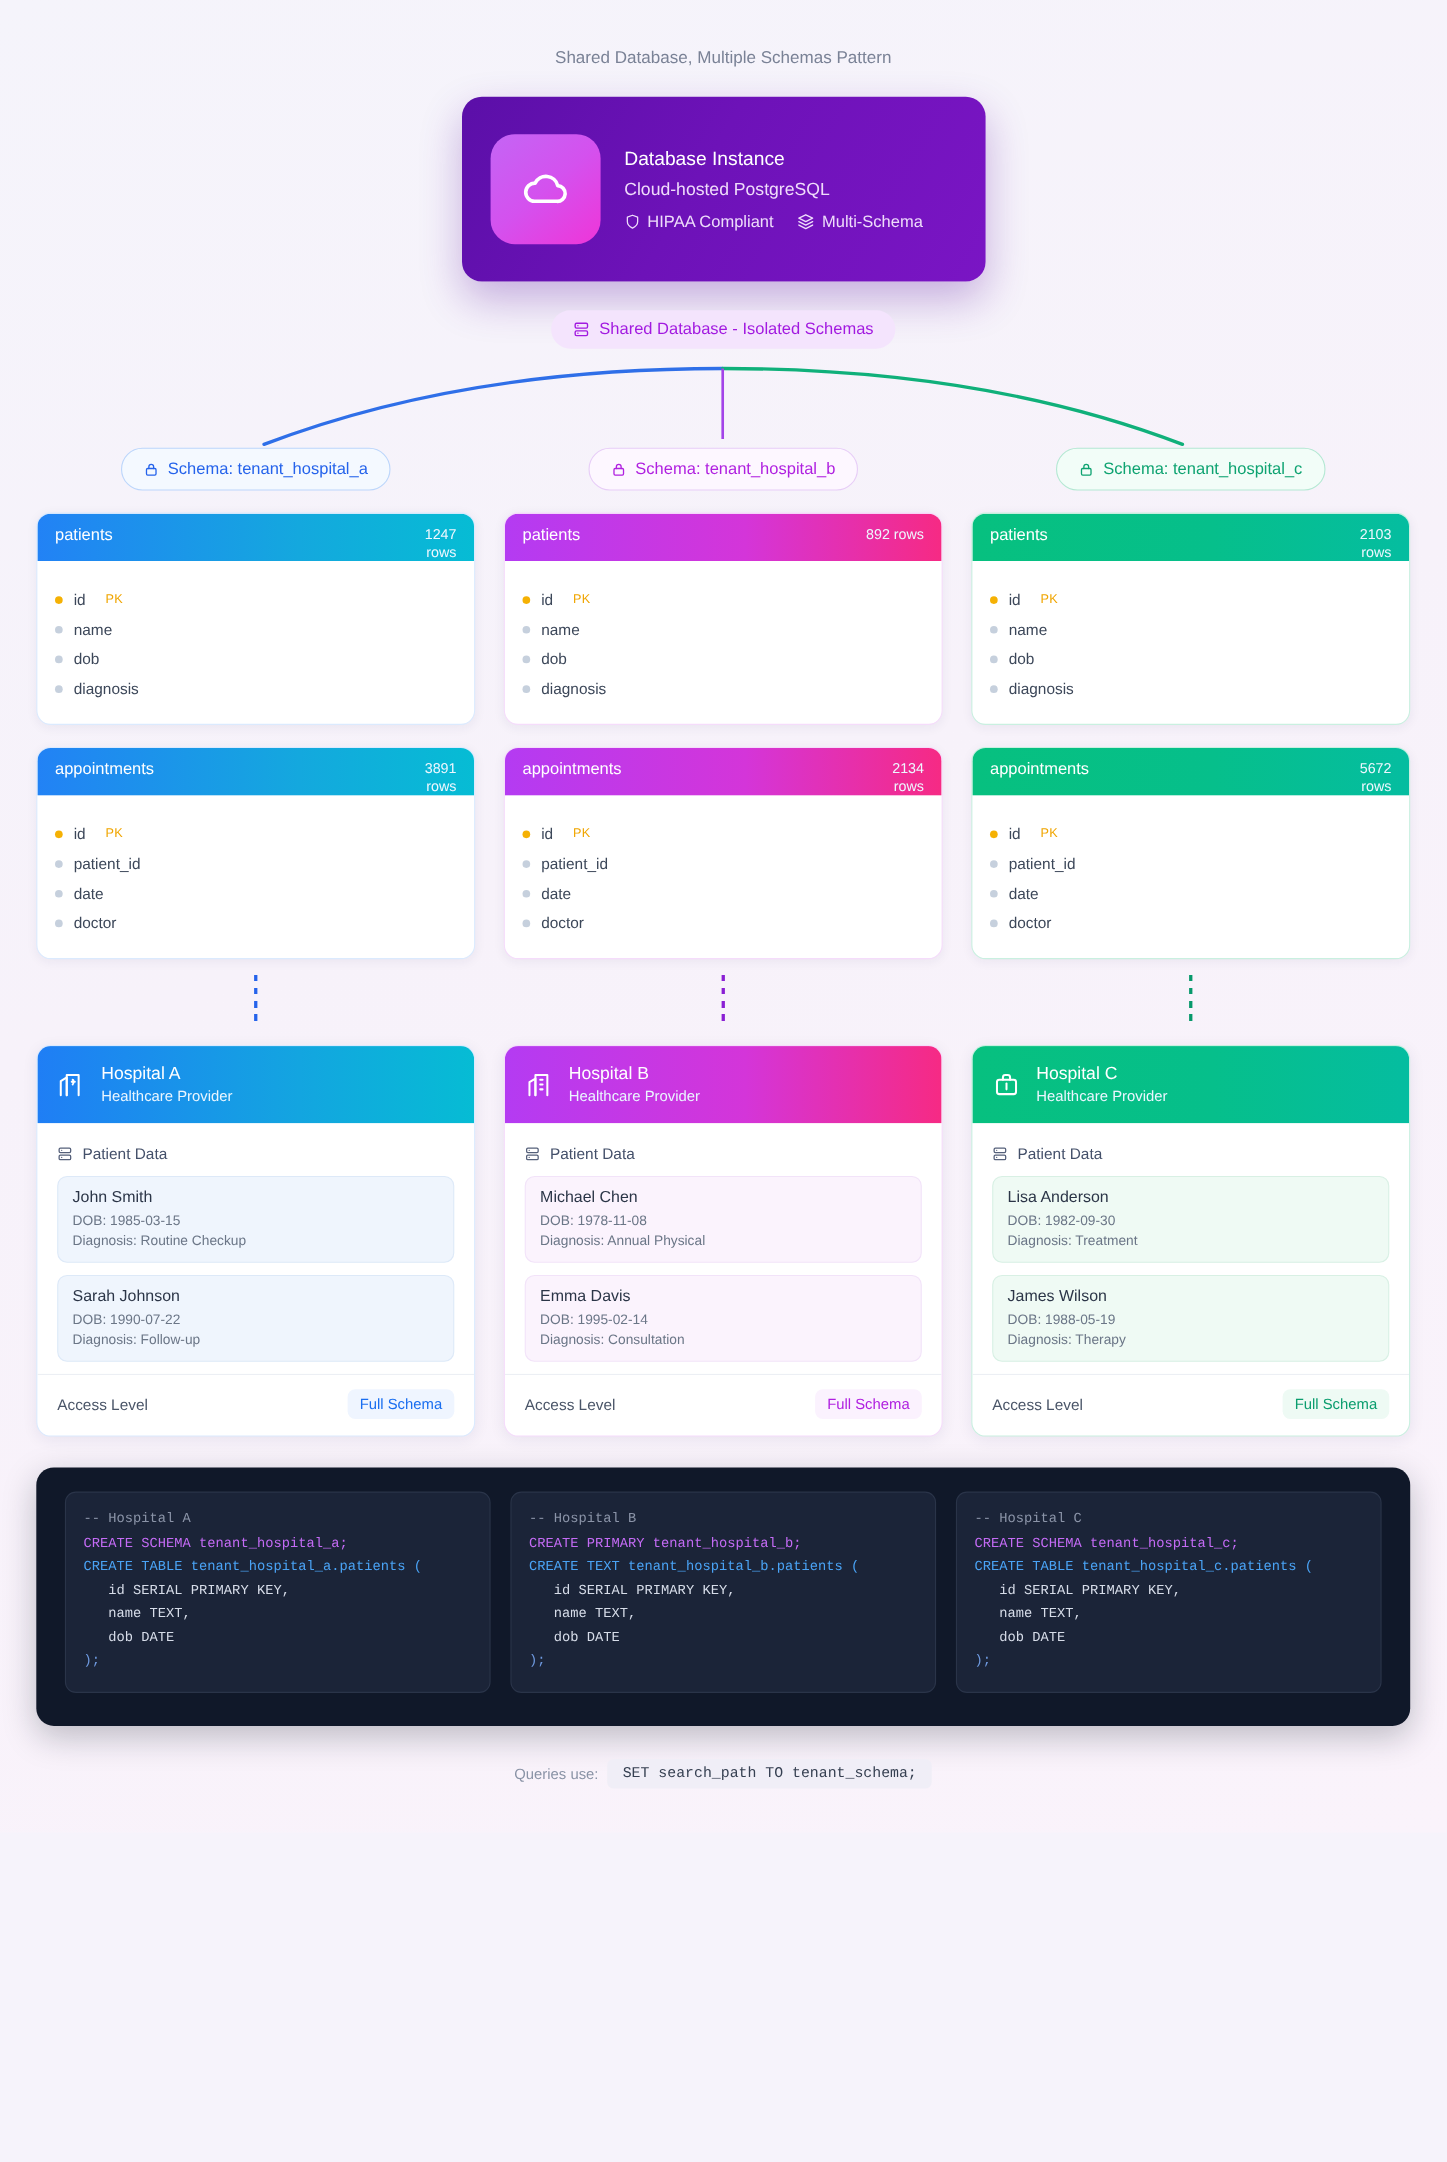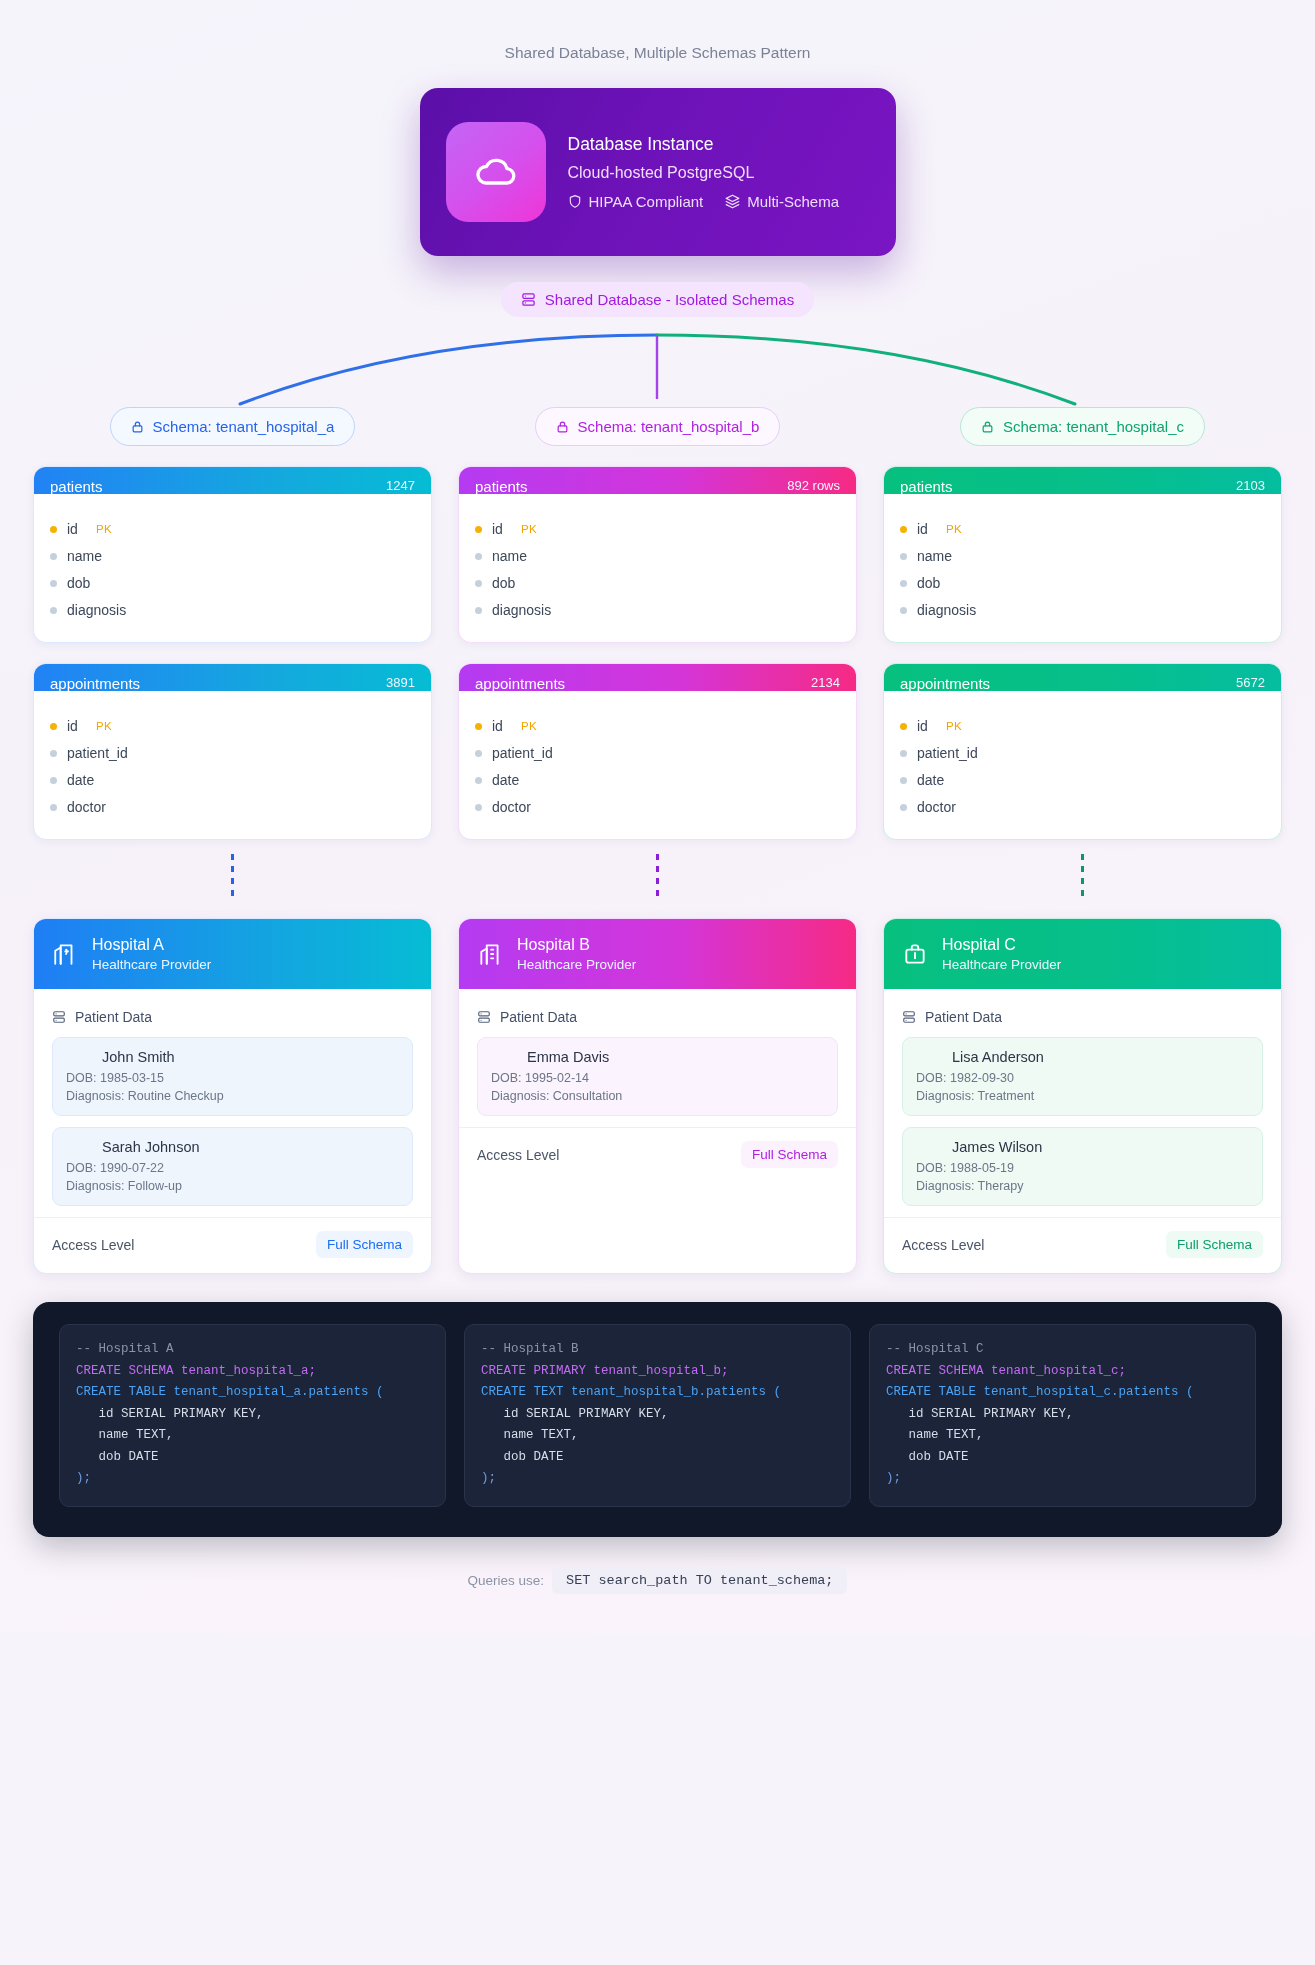--- a/index.html
+++ b/index.html
@@ -83,21 +83,21 @@
     background: #ffffff;
     border-radius: 13px;
     overflow: hidden;
     box-shadow: 0 2px 10px rgba(30,30,80,.06);
     margin-top: 20px;
   }
   .tbl-card.a { border: 1px solid #dbeafe; }
   .tbl-card.b { border: 1px solid #f5dcfb; }
   .tbl-card.c { border: 1px solid #c9f0e0; }
   .tbl-head {
-    height: 27px; padding: 0 16px;
+    height: 43px; padding: 0 16px;
     display: flex; align-items: flex-start; justify-content: space-between;
     color: #fff; overflow: hidden; padding-top: 11px;
   }
   .tbl-head.a { background: linear-gradient(90deg, #2282f5 0%, #14a8de 60%, #06bcd4 100%); }
   .tbl-head.b { background: linear-gradient(90deg, #b43bf2 0%, #d435d9 55%, #f62a84 100%); }
   .tbl-head.c { background: linear-gradient(90deg, #07c07f 0%, #06bf8b 55%, #05bda0 100%); }
   .tbl-name { font-size: 15px; }
   .tbl-rows { font-size: 13px; color: #eef7ff; text-align: right; max-width: 52px; line-height: 1.25; }
   .tbl-rows.wide { max-width: none; }
   .tbl-body { padding: 22px 16px 18px 16px; }
@@ -129,21 +129,21 @@
   .hosp-head.b { background: linear-gradient(90deg, #b43bf2 0%, #d435d9 55%, #f62a84 100%); }
   .hosp-head.c { background: linear-gradient(90deg, #07c07f 0%, #06bf8b 55%, #05bda0 100%); }
   .hosp-name { font-size: 16px; }
   .hosp-role { font-size: 13.5px; color: #eaf6ff; margin-top: 3px; }
   .hosp-body { padding: 20px 18px 0 18px; }
   .pd-label { display:flex; align-items:center; gap:9px; font-size:14px; color:#44506a; margin-bottom: 12px; }
   .pt-box { border-radius: 9px; padding: 11px 13px 12px 13px; margin-bottom: 11px; }
   .pt-box.a { background:#eff5fd; border:1px solid #dde9f8; }
   .pt-box.b { background:#fbf3fd; border:1px solid #f2e3f9; }
   .pt-box.c { background:#effaf4; border:1px solid #d8f0e4; }
-  .pt-name { font-size: 14.5px; color: #2b3547; margin-bottom: 6px; margin-left: 36px; }
+  .pt-name { font-size: 14.5px; color: #2b3547; margin-bottom: 6px; }
   .pt-line { font-size: 12.5px; color: #6b7687; margin-top: 4px; }
   .hosp-foot {
     border-top: 1px solid #eceff4;
     margin: 8px 0 0 0;
     padding: 13px 18px 15px 18px;
     display:flex; align-items:center; justify-content:space-between;
   }
   .acc-label { font-size: 14px; color:#4a5568; }
   .acc-badge { font-size: 13.5px; padding: 6px 11px; border-radius: 7px; }
   .acc-badge.a { color:#1a6ef0; background:#eff5ff; }
@@ -525,20 +525,25 @@
           <svg width="14" height="14" viewBox="0 0 24 24" fill="none" stroke="#55607a" stroke-width="2" stroke-linecap="round" stroke-linejoin="round">
               <rect x="3" y="3" width="18" height="7" rx="2"></rect>
               <rect x="3" y="14" width="18" height="7" rx="2"></rect>
               <line x1="7" y1="6.5" x2="7.01" y2="6.5"></line>
               <line x1="7" y1="17.5" x2="7.01" y2="17.5"></line>
             </svg>
         </span>
         <span>Patient Data</span>
       </div>
       <div class="pt-box b">
+        <div class="pt-name">Michael Chen</div>
+        <div class="pt-line">DOB: 1978-11-08</div>
+        <div class="pt-line">Diagnosis: Annual Physical</div>
+      </div>
+      <div class="pt-box b">
         <div class="pt-name">Emma Davis</div>
         <div class="pt-line">DOB: 1995-02-14</div>
         <div class="pt-line">Diagnosis: Consultation</div>
       </div>
     </div>
     <div class="hosp-foot">
       <span class="acc-label">Access Level</span>
       <span class="acc-badge b">Full Schema</span>
     </div>
   </div>

